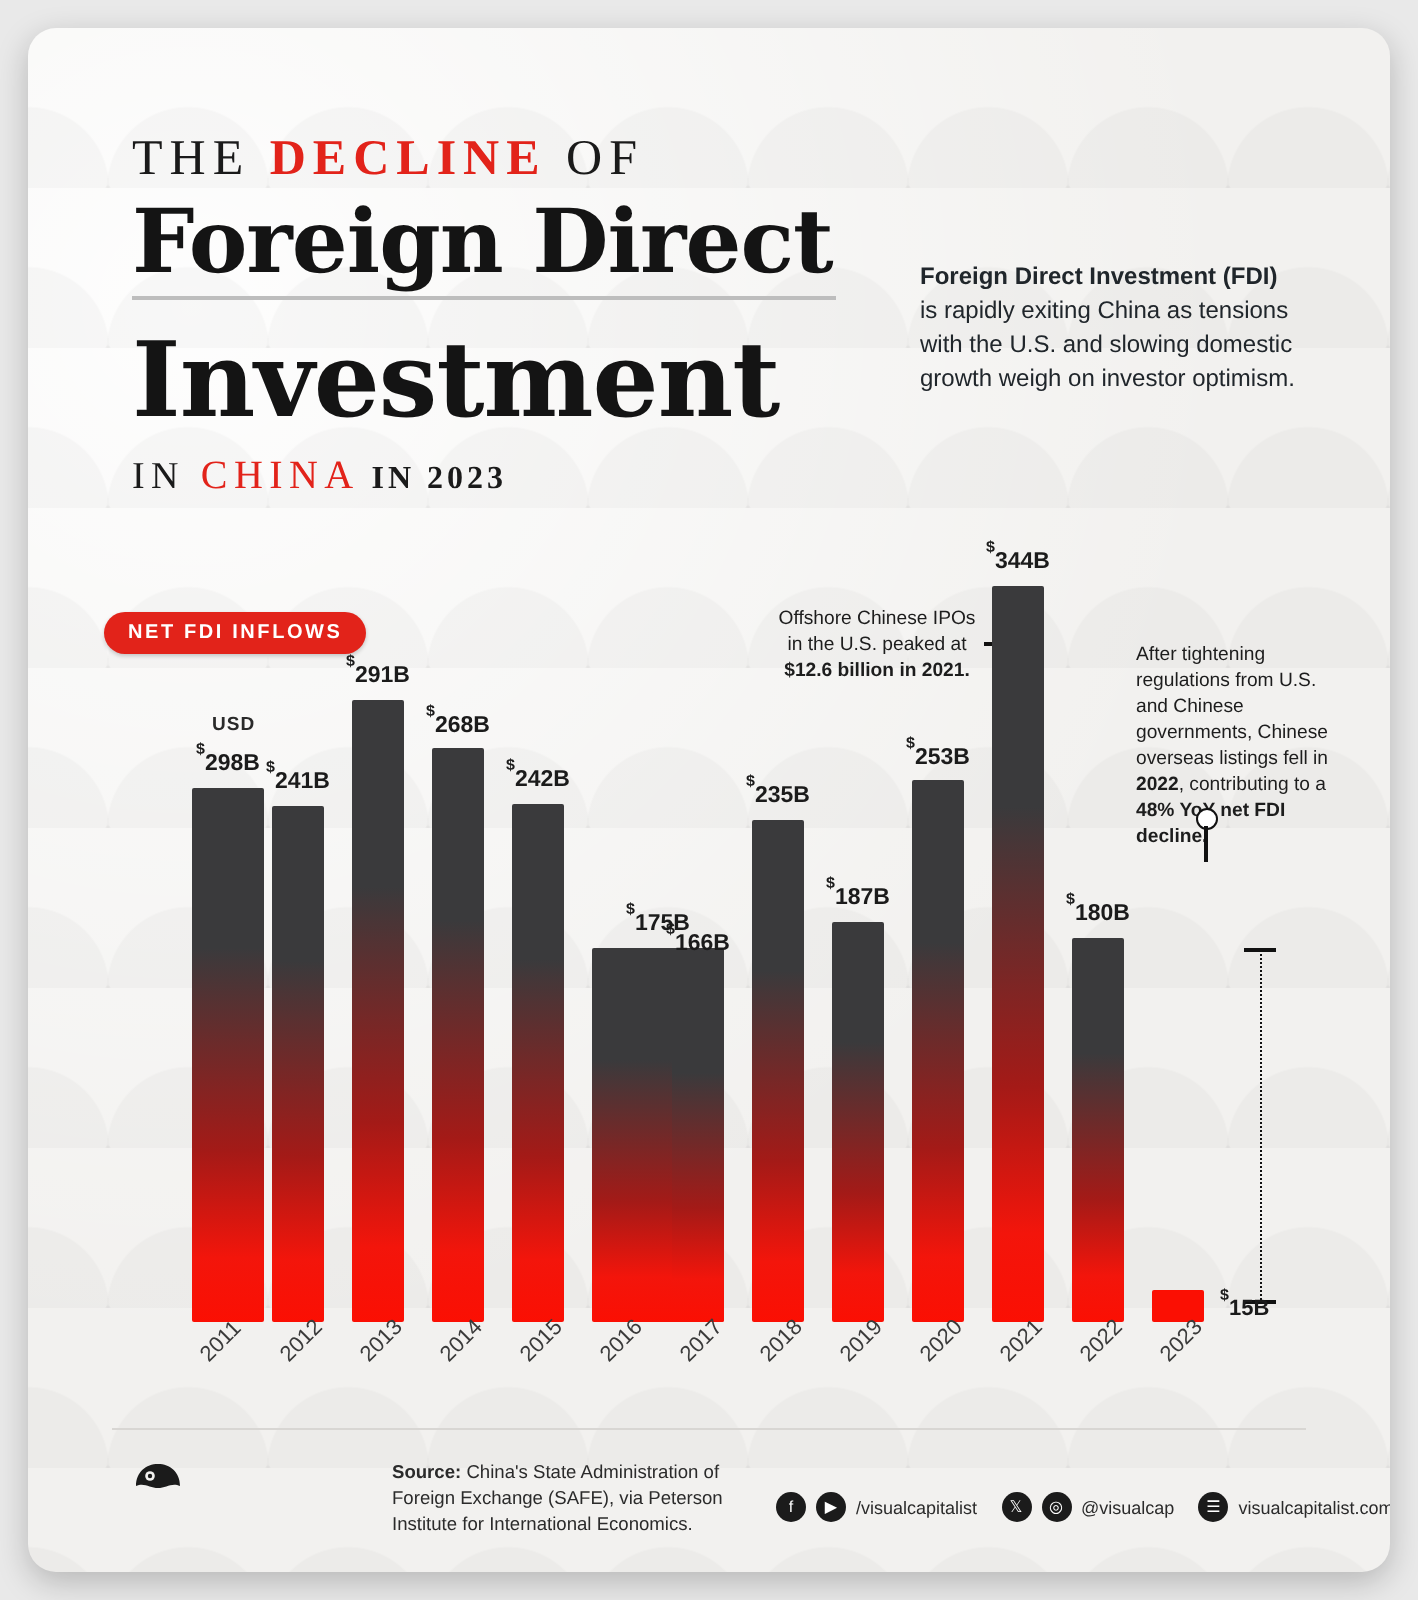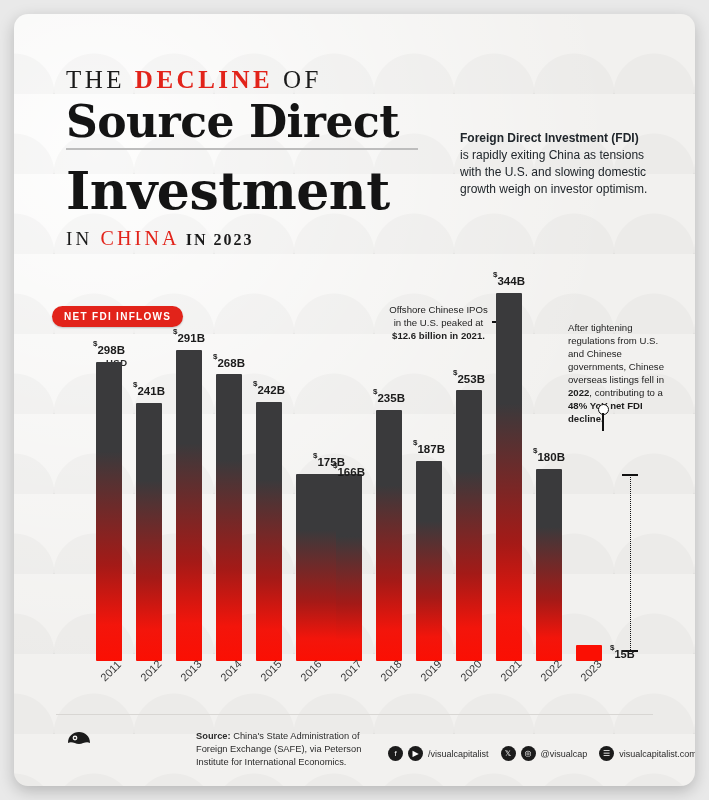--- a/index.html
+++ b/index.html
@@ -147,21 +147,21 @@
 <body>
 
 <div class="card">
   <div class="pattern"></div>
   <div class="inner">
 
     <div class="hdr">
       <div class="kicker">
         <span>THE </span><span class="red">DECLINE</span><span> OF</span>
       </div>
-      <div class="bigline">Source Direct</div>
+      <div class="bigline">Foreign Direct</div>
       <div class="rule"></div>
       <div class="bigline2">Investment</div>
       <div class="subline">
         <span>IN </span><span class="red">CHINA</span><span class="yr"> IN 2023</span>
       </div>
     </div>
 
     <div class="blurb">
       <b>Foreign Direct Investment (FDI)</b><span> is rapidly exiting China as tensions with the U.S. and slowing domestic growth weigh on investor optimism.</span>
     </div>
@@ -181,21 +181,21 @@
     <div class="dot" style="left:584px;top:390px;"></div>
     <div class="dotline" style="left:588px;top:399px;width:1.6px;height:18px;"></div>
 
     <div class="cap" style="left:608px;top:460px;width:16px;"></div>
     <div class="dotted" style="left:616px;top:460px;height:176px;"></div>
     <div class="cap" style="left:608px;top:636px;width:16px;"></div>
 
     <div class="chart">
 
     <div class="bar-wrap" style="left: 20px;">
-          <div class="bar" style="height: 299px;">
+          <div class="bar" style="height: 267px; padding-left: 10px;">
             <div class="val"><sup>$</sup>298B</div>
           </div>
         </div>
         <div class="bar-wrap" style="left: 60px;">
           <div class="bar" style="height: 257.736px;">
             <div class="val"><sup>$</sup>241B</div>
           </div>
         </div>
         <div class="bar-wrap" style="left: 100px;">
           <div class="bar" style="height: 311.208px; margin-top: 26px;">

